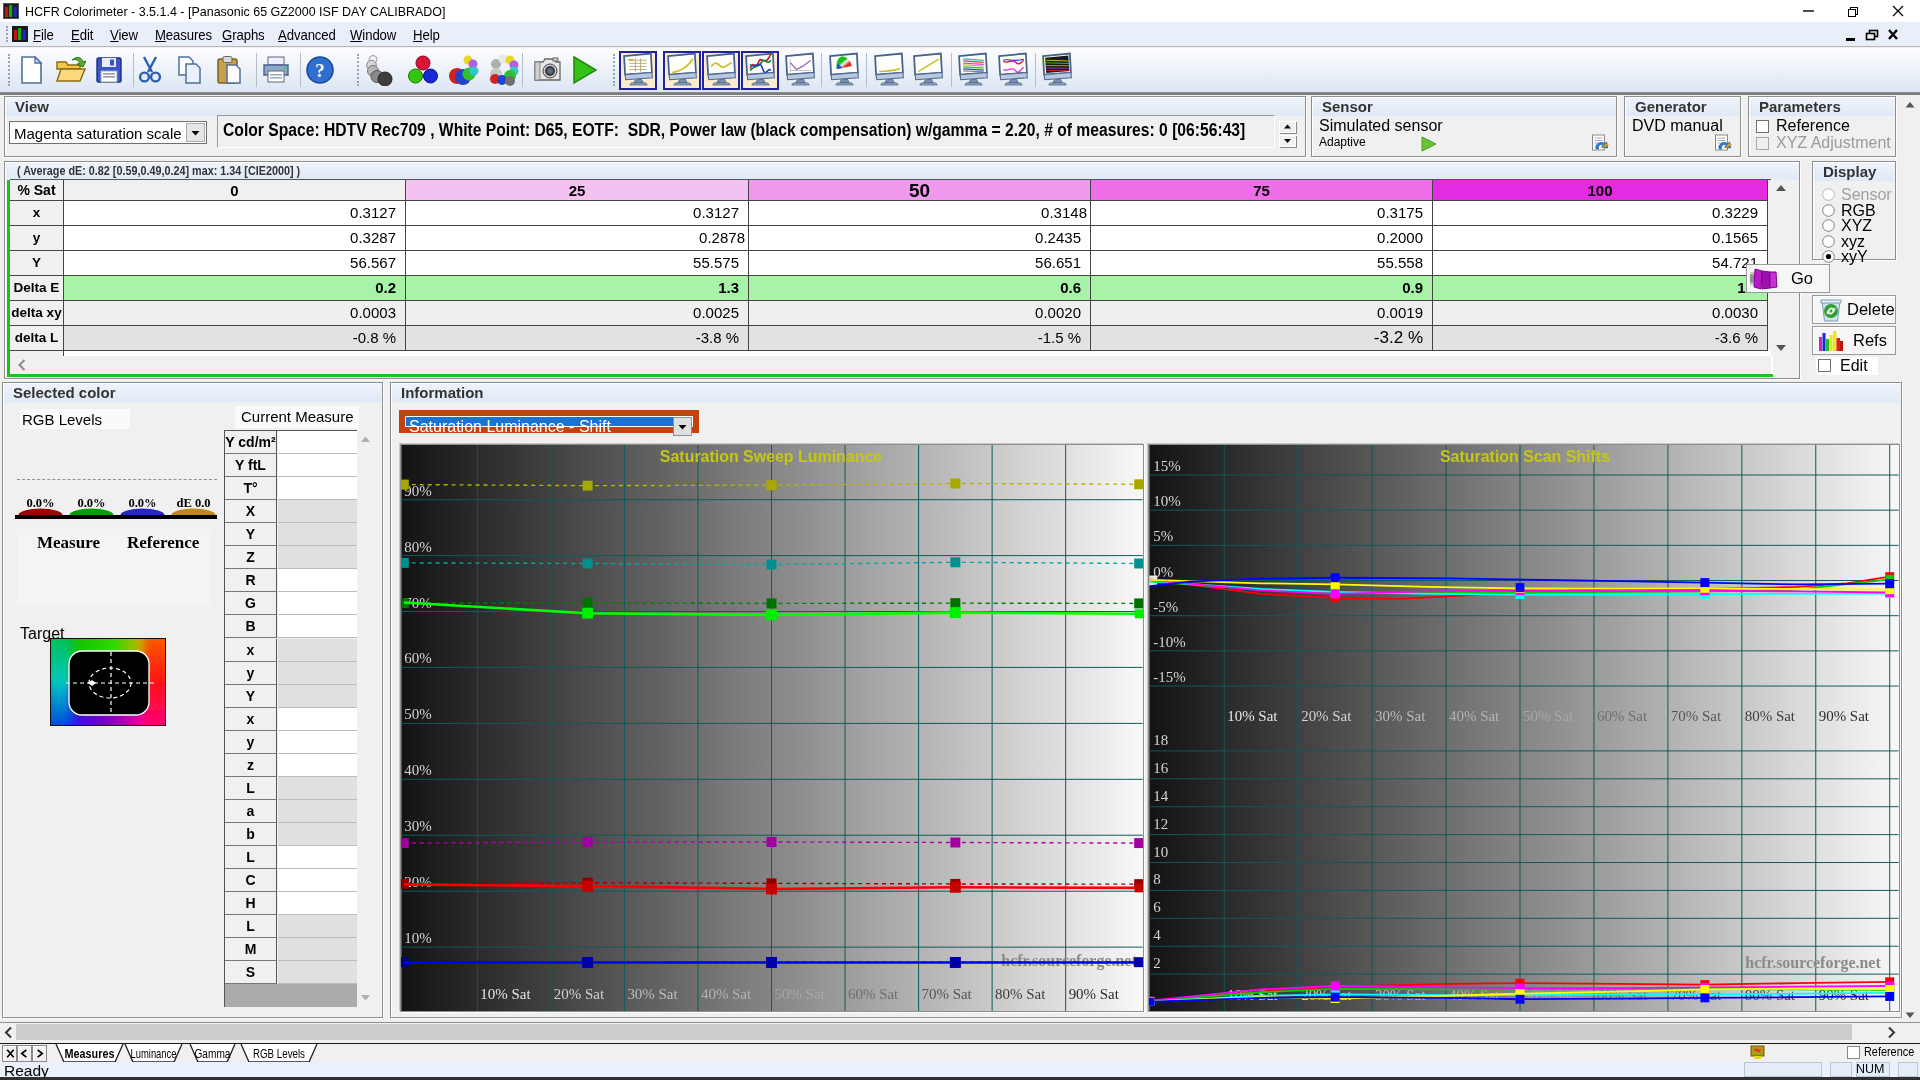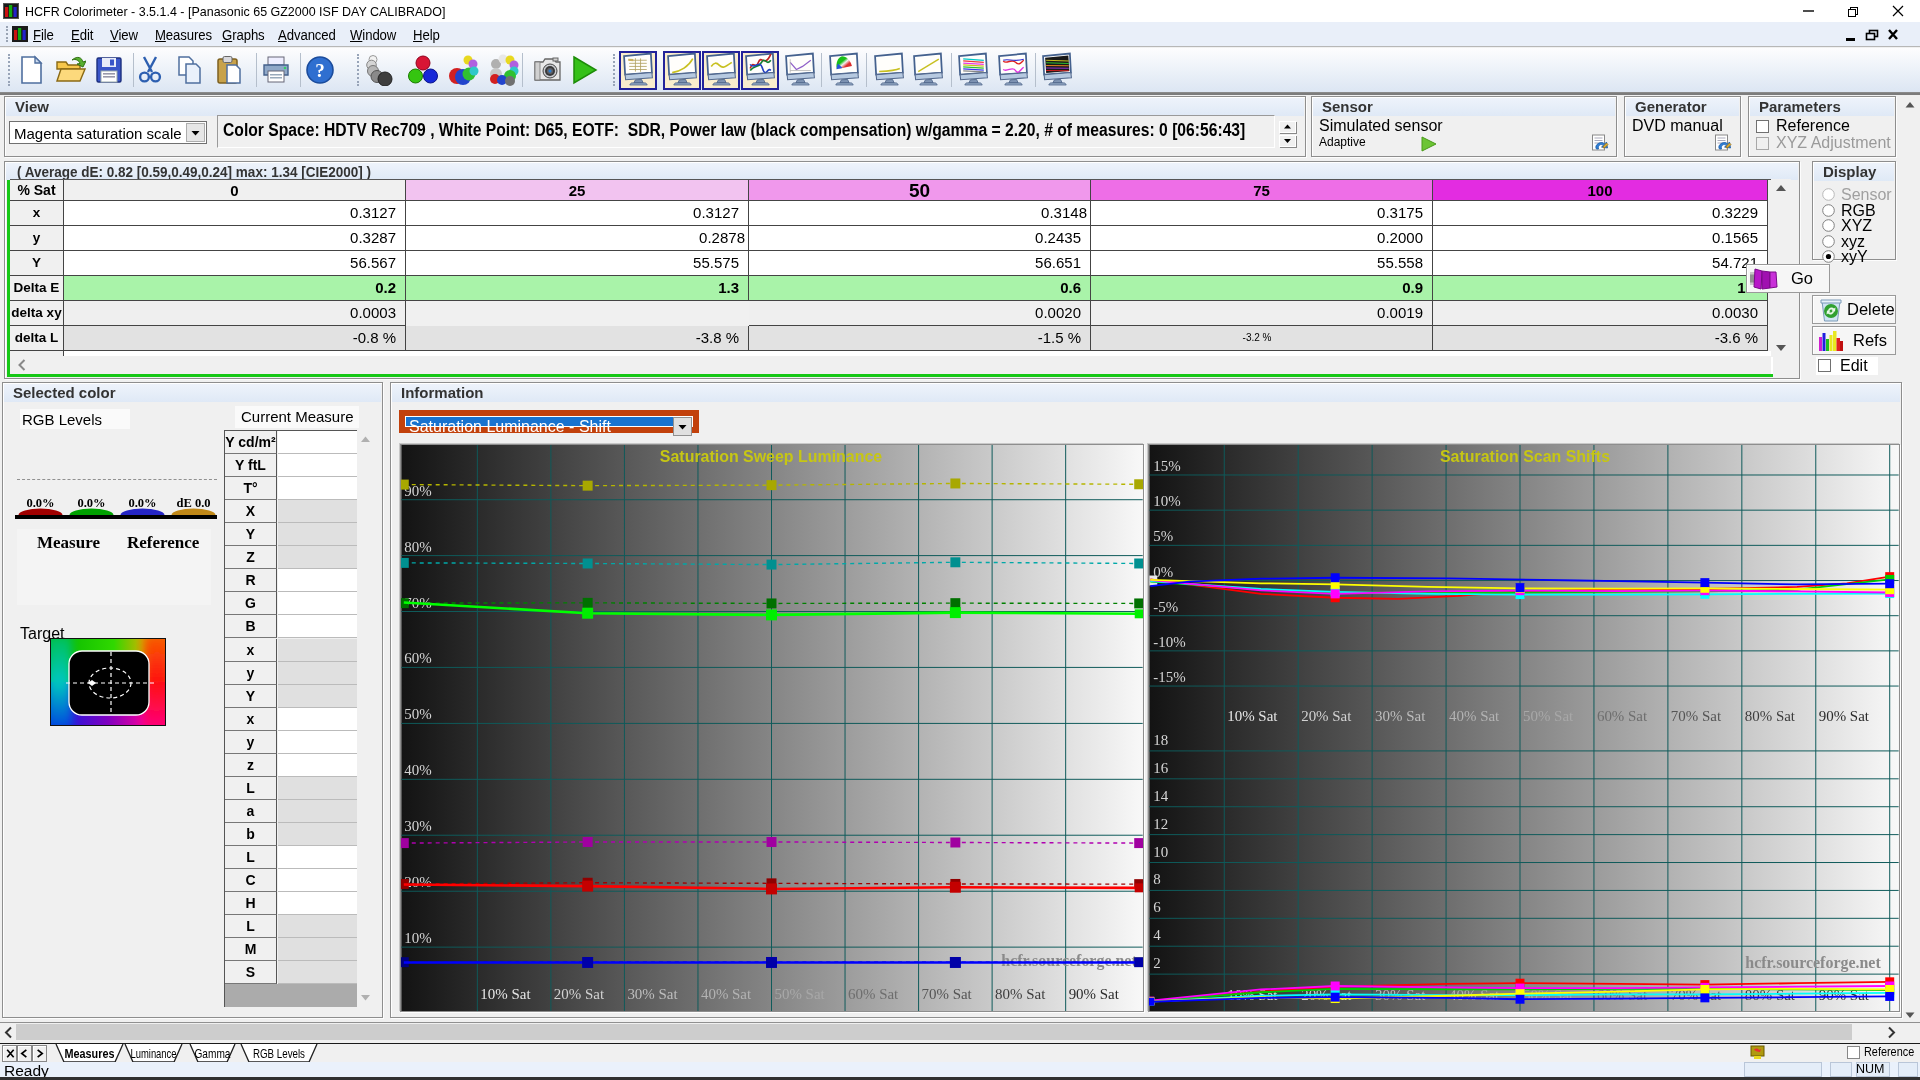--- a/index.html
+++ b/index.html
@@ -358,21 +358,21 @@
 </div>
 <div class="a sb" style="left:1902px;top:96px;width:16px;height:926px">
 <svg class="a" style="left:1px;top:2px" width="14" height="14">
       <path d="M7 4 l4.5 5.5 h-9 z" fill="#555"></path>
     </svg>
 <svg class="a" style="left:1px;top:912px" width="14" height="14">
       <path d="M7 10 l-4.5-5.5 h9 z" fill="#555"></path>
     </svg>
 </div>
 <div class="panel" style="left:4px;top:161px;width:1796px;height:218px">
-<div class="cap" style="font-size:15px;height:17px;line-height:17px;padding-left:11px"><span style="display:inline-block;transform:scaleX(0.9);transform-origin:0 50%">( Average dE: 0.82 [0.59,0.49,0.24] max: 1.34 [CIE2000] )</span></div>
+<div class="cap" style="font-size:12px;height:17px;line-height:17px;padding-left:11px"><span style="display:inline-block;transform:scaleX(0.9);transform-origin:0 50%">( Average dE: 0.82 [0.59,0.49,0.24] max: 1.34 [CIE2000] )</span></div>
 <div class="a" style="left:2px;top:18px;width:3px;height:196px;background:#16c816"></div>
 <div class="a" style="left:2px;top:212px;width:1766px;height:3px;background:#16c816"></div>
 <div class="a" style="left:5px;top:17px;width:1763px;height:195px;overflow:hidden;border-top:1px solid #555">
 <div class="a" style="left:0;top:0;width:54px;height:21px;background:#f0f0f0;border-right:1px solid #444;border-bottom:1px solid #444;font-weight:bold;font-size:14px;text-align:center;line-height:21px">% Sat</div>
 <div class="a" style="left:54px;top:0;width:342px;height:21px;background:#f0f0f0;border-right:1px solid #444;border-bottom:1px solid #444;font-weight:bold;font-size:15px;text-align:center;line-height:21px">0</div>
 <div class="a" style="left:396px;top:0;width:343px;height:21px;background:#f2c3f0;border-right:1px solid #444;border-bottom:1px solid #444;font-weight:bold;font-size:15px;text-align:center;line-height:21px">25</div>
 <div class="a" style="left:739px;top:0;width:342px;height:21px;background:#f098ec;border-right:1px solid #444;border-bottom:1px solid #444;font-weight:bold;font-size:19px;text-align:center;line-height:21px">50</div>
 <div class="a" style="left:1081px;top:0;width:342px;height:21px;background:#ee6ee7;border-right:1px solid #444;border-bottom:1px solid #444;font-weight:bold;font-size:15px;text-align:center;line-height:21px">75</div>
 <div class="a" style="left:1423px;top:0;width:335px;height:21px;background:#e32ce1;border-right:1px solid #444;border-bottom:1px solid #444;font-weight:bold;font-size:15px;text-align:center;line-height:21px">100</div>
 <div class="a" style="left:0;top:21px;width:54px;height:25px;background:#f0f0f0;border-right:1px solid #444;border-bottom:1px solid #444;font-weight:bold;font-size:13.5px;text-align:center;line-height:24px">x</div>
@@ -394,28 +394,29 @@
 <div class="a" style="left:1081px;top:71px;width:342px;height:25px;background:#fff;border-right:1px solid #444;border-bottom:1px solid #444;font-weight:normal;font-size:15px;text-align:right;line-height:24px;padding-right:9px">55.558</div>
 <div class="a" style="left:1423px;top:71px;width:335px;height:25px;background:#fff;border-right:1px solid #444;border-bottom:1px solid #444;font-weight:normal;font-size:15px;text-align:right;line-height:24px;padding-right:9px">54.721</div>
 <div class="a" style="left:0;top:96px;width:54px;height:25px;background:#f0f0f0;border-right:1px solid #444;border-bottom:1px solid #444;font-weight:bold;font-size:13.5px;text-align:center;line-height:24px">Delta E</div>
 <div class="a" style="left:54px;top:96px;width:342px;height:25px;background:#a9f3a9;border-right:1px solid #444;border-bottom:1px solid #444;font-weight:bold;font-size:15px;text-align:right;line-height:24px;padding-right:9px">0.2</div>
 <div class="a" style="left:396px;top:96px;width:343px;height:25px;background:#a9f3a9;border-right:1px solid #444;border-bottom:1px solid #444;font-weight:bold;font-size:15px;text-align:right;line-height:24px;padding-right:9px">1.3</div>
 <div class="a" style="left:739px;top:96px;width:342px;height:25px;background:#a9f3a9;border-right:1px solid #444;border-bottom:1px solid #444;font-weight:bold;font-size:15px;text-align:right;line-height:24px;padding-right:9px">0.6</div>
 <div class="a" style="left:1081px;top:96px;width:342px;height:25px;background:#a9f3a9;border-right:1px solid #444;border-bottom:1px solid #444;font-weight:bold;font-size:15px;text-align:right;line-height:24px;padding-right:9px">0.9</div>
 <div class="a" style="left:1423px;top:96px;width:335px;height:25px;background:#a9f3a9;border-right:1px solid #444;border-bottom:1px solid #444;font-weight:bold;font-size:15px;text-align:right;line-height:24px;padding-right:9px">1.0</div>
 <div class="a" style="left:0;top:121px;width:54px;height:25px;background:#f0f0f0;border-right:1px solid #444;border-bottom:1px solid #444;font-weight:bold;font-size:13.5px;text-align:center;line-height:24px">delta xy</div>
 <div class="a" style="left:54px;top:121px;width:342px;height:25px;background:#efefef;border-right:1px solid #444;border-bottom:1px solid #444;font-weight:normal;font-size:15px;text-align:right;line-height:24px;padding-right:9px">0.0003</div>
+<div class="a" style="left:396px;top:121px;width:343px;height:25px;background:#efefef;border-right:1px solid #444;border-bottom:1px solid #444;font-weight:normal;font-size:15px;text-align:right;line-height:24px;padding-right:9px">0.0025</div>
 <div class="a" style="left:739px;top:121px;width:342px;height:25px;background:#efefef;border-right:1px solid #444;border-bottom:1px solid #444;font-weight:normal;font-size:15px;text-align:right;line-height:24px;padding-right:9px">0.0020</div>
 <div class="a" style="left:1081px;top:121px;width:342px;height:25px;background:#efefef;border-right:1px solid #444;border-bottom:1px solid #444;font-weight:normal;font-size:15px;text-align:right;line-height:24px;padding-right:9px">0.0019</div>
 <div class="a" style="left:1423px;top:121px;width:335px;height:25px;background:#efefef;border-right:1px solid #444;border-bottom:1px solid #444;font-weight:normal;font-size:15px;text-align:right;line-height:24px;padding-right:9px">0.0030</div>
 <div class="a" style="left:0;top:146px;width:54px;height:25px;background:#f0f0f0;border-right:1px solid #444;border-bottom:1px solid #444;font-weight:bold;font-size:13.5px;text-align:center;line-height:24px">delta L</div>
 <div class="a" style="left:54px;top:146px;width:342px;height:25px;background:#e2e2e2;border-right:1px solid #444;border-bottom:1px solid #444;font-weight:normal;font-size:15px;text-align:right;line-height:24px;padding-right:9px">-0.8 %</div>
 <div class="a" style="left:396px;top:146px;width:343px;height:25px;background:#e2e2e2;border-right:1px solid #444;border-bottom:1px solid #444;font-weight:normal;font-size:15px;text-align:right;line-height:24px;padding-right:9px">-3.8 %</div>
 <div class="a" style="left:739px;top:146px;width:342px;height:25px;background:#e2e2e2;border-right:1px solid #444;border-bottom:1px solid #444;font-weight:normal;font-size:15px;text-align:right;line-height:24px;padding-right:9px">-1.5 %</div>
-<div class="a" style="left:1081px;top:146px;width:342px;height:25px;background:#e2e2e2;border-right:1px solid #444;border-bottom:1px solid #444;font-weight:normal;font-size:10px;text-align:center;line-height:24px;padding-right:9px">-3.2 %</div>
+<div class="a" style="left:1081px;top:146px;width:342px;height:25px;background:#e2e2e2;border-right:1px solid #444;border-bottom:1px solid #444;font-weight:normal;font-size:17px;text-align:right;line-height:24px;padding-right:9px">-3.2 %</div>
 <div class="a" style="left:1423px;top:146px;width:335px;height:25px;background:#e2e2e2;border-right:1px solid #444;border-bottom:1px solid #444;font-weight:normal;font-size:15px;text-align:right;line-height:24px;padding-right:9px">-3.6 %</div>
 <div class="a" style="left:0;top:171px;width:54px;height:23px;background:#f0f0f0;border-right:1px solid #444"></div>
 <div class="a" style="left:54px;top:171px;width:1709px;height:23px;background:#fff"></div>
 </div>
 <div class="a sb" style="left:1766px;top:17px;width:20px;height:178px">
       <svg class="a" style="left:3px;top:2px" width="14" height="16">
         <path d="M7 4 l5 6 h-10 z" fill="#555"></path>
       </svg>
       <svg class="a" style="left:3px;top:160px" width="14" height="16">
         <path d="M7 12 l-5-6 h10 z" fill="#555"></path>

